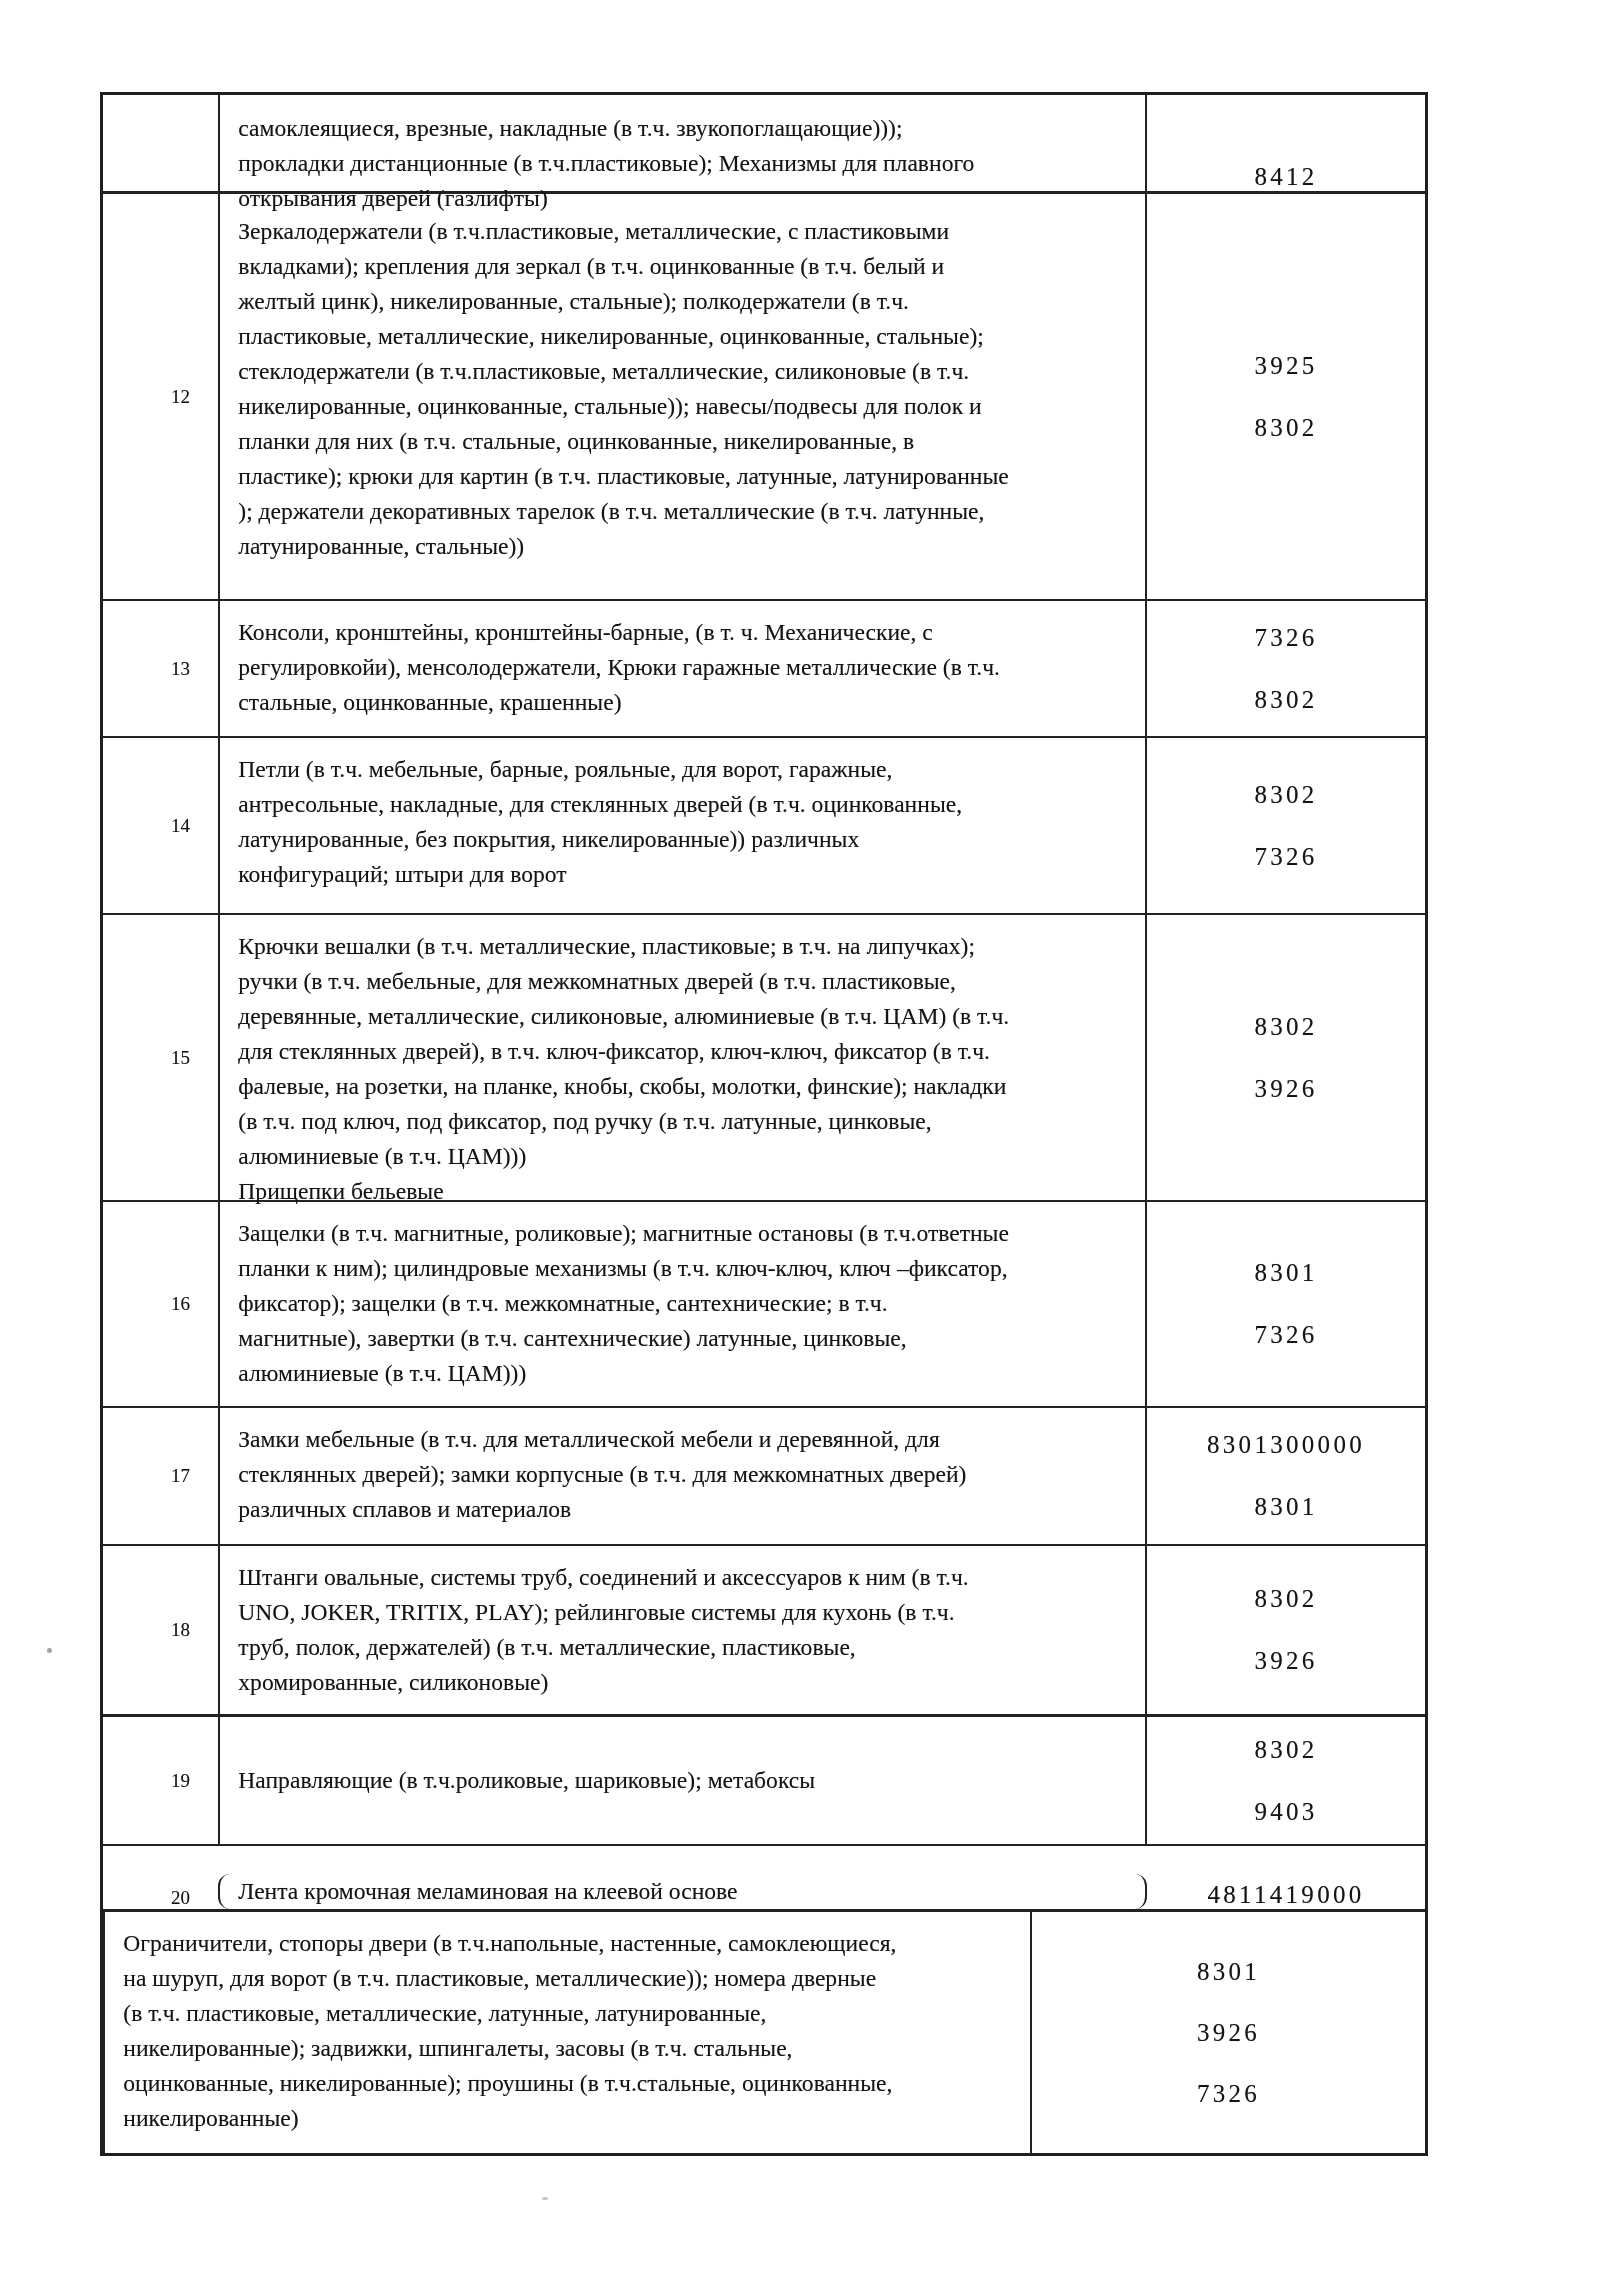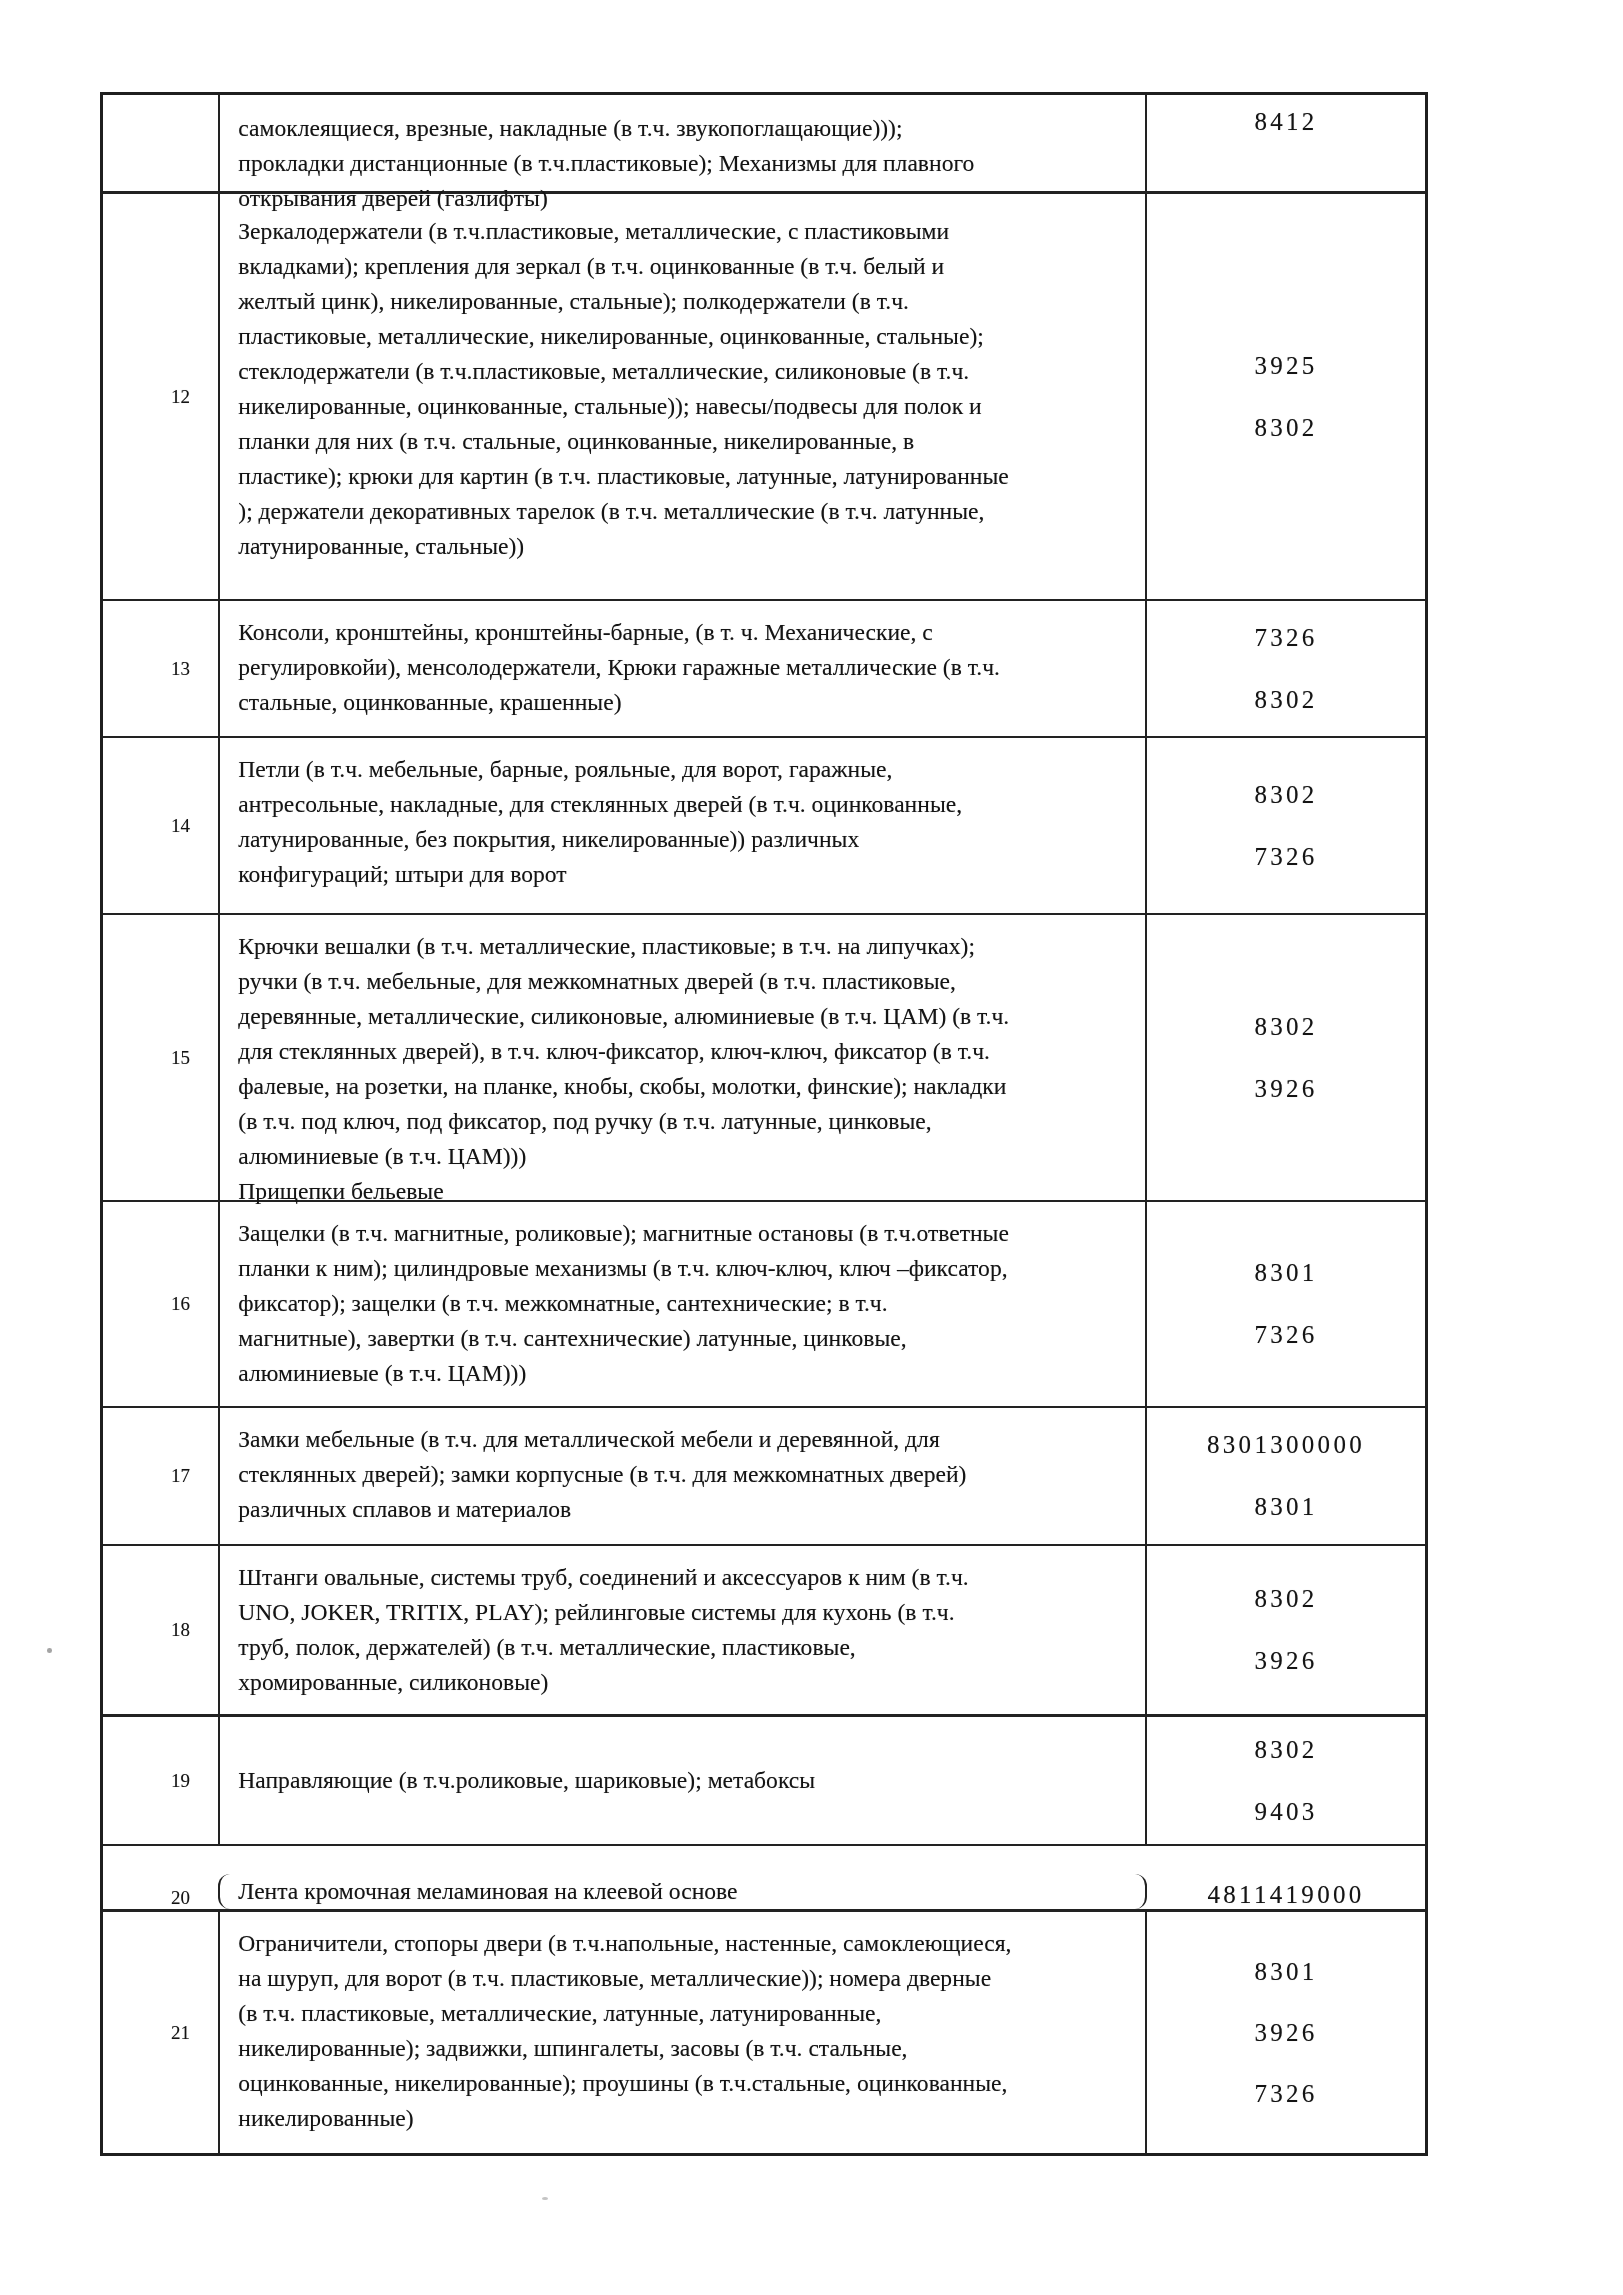--- a/index.html
+++ b/index.html
@@ -49,21 +49,21 @@
     display:flex;flex-direction:column;
     justify-content:center;align-items:center;
     gap:34px;
     font-size:25px;
     letter-spacing:3.3px;
     text-shadow:0 0 0.7px rgba(0,0,0,.35);
   }
   
   .row:nth-child(1){height:96px;}
   .row:nth-child(1) .desc{padding-top:15.7px;}
-  .row:nth-child(1) .codes{justify-content:flex-start;padding-top:13px;font-family:Liberation Serif, serif;}
+  .row:nth-child(1) .codes{justify-content:flex-end;padding-top:13px;font-family:Liberation Serif, serif;}
   .row:nth-child(2){height:408px;border-top-width:3.3px;}
   .row:nth-child(2) .desc{padding-top:19.6px;}
   .row:nth-child(3){height:137px;}
   .row:nth-child(4){height:177px;}
   .row:nth-child(5){height:287px;}
   .row:nth-child(6){height:206px;}
   .row:nth-child(7){height:138px;}
   .row:nth-child(8){height:170px;}
   .row:nth-child(9){height:130px;border-top-width:3.9px;}
   .row:nth-child(9) .desc{display:flex;align-items:center;padding-top:0;}
@@ -192,21 +192,20 @@
         </div>
   </div>
       <div class="row">
     <div class="cell num">20</div>
     <div class="cell desc">Лента кромочная меламиновая на клеевой основе</div>
     <div class="cell codes">
           <div class="code">4811419000</div>
         </div>
   </div>
       <div class="row">
-    <div class="cell num">21</div>
     <div class="cell desc">Ограничители, стопоры двери (в т.ч.напольные, настенные, самоклеющиеся,
 на шуруп, для ворот (в т.ч. пластиковые, металлические)); номера дверные
 (в т.ч. пластиковые, металлические, латунные, латунированные,
 никелированные); задвижки, шпингалеты, засовы (в т.ч. стальные,
 оцинкованные, никелированные); проушины (в т.ч.стальные, оцинкованные,
 никелированные)</div>
     <div class="cell codes">
           <div class="code">8301</div>
           <div class="code">3926</div>
           <div class="code">7326</div>

